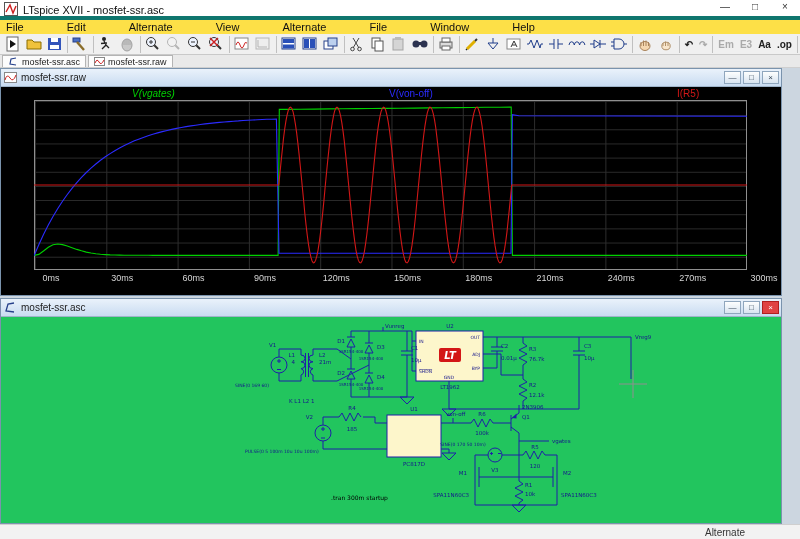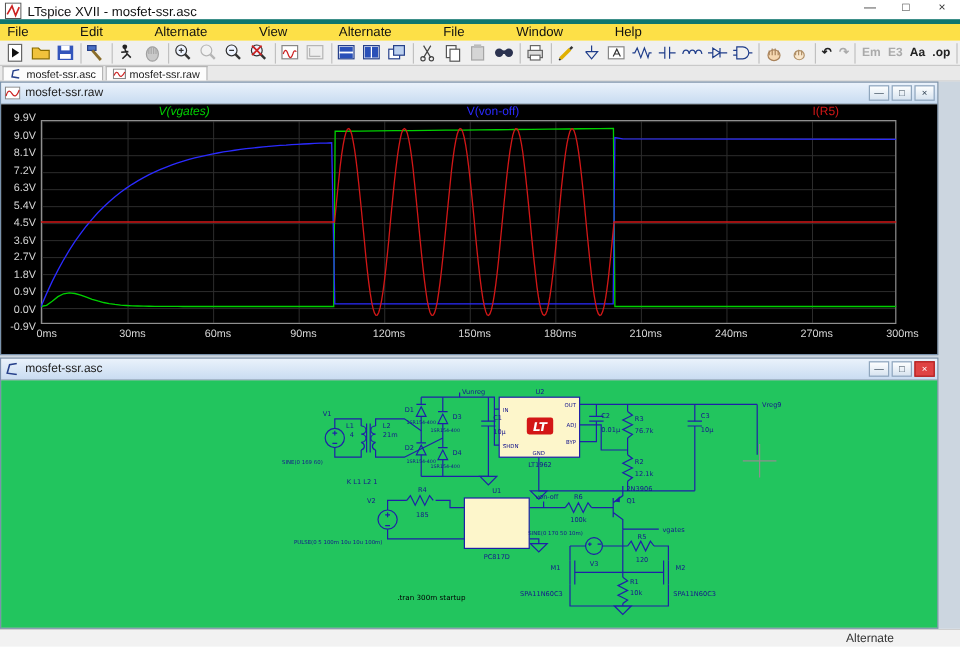--- a/index.html
+++ b/index.html
@@ -42,21 +42,21 @@
     background-image:linear-gradient(to right,#2c2c2c 1px,transparent 1px),
                      linear-gradient(to bottom,#2c2c2c 1px,transparent 1px);
     background-size:71.3px 14.1667px; }
   #trace-svg { position:absolute; left:33px; top:13px; width:713px; height:170px; }
   .tracelabels span { position:absolute; top:1px; font-size:10px; }
   .ytickcol { position:absolute; display:flex; flex-direction:column; justify-content:space-between;
     top:6px; height:184px; font-size:9px; color:#d6d6d6; }
   .ytickcol.left { left:0; width:31px; text-align:right; }
   .ytickcol.left span{ padding-right:2px; }
   .ytickcol.right { left:749px; width:31px; text-align:left; }
-  .xtickrow { position:absolute; left:8px; top:186px; width:773px; display:flex;
+  .xtickrow { position:absolute; left:20px; top:186px; width:773px; display:flex;
     justify-content:space-between; font-size:9px; color:#d6d6d6; }
   .xtickrow span { width:60px; text-align:center; }
   .ascbody { position:relative; width:780px; height:206px; background:#22c55e; overflow:hidden; }
   .statusbar { height:15px; background:#f2f2f2; border-top:1px solid #cfcfcf; display:flex;
     align-items:center; justify-content:flex-end; font-size:10px; color:#333; padding-right:55px;padding-left:16px; }
   svg .wire { stroke:#1f1fa8; stroke-width:1; fill:none; }
   svg text { font-family:"DejaVu Sans", sans-serif; }
 </style>
 </head>
 <body>
@@ -323,36 +323,20 @@
       <span style="color: rgb(0, 208, 0); left: 131px; font-style: italic;">V(vgates)</span>
           <span style="color: rgb(43, 43, 255); left: 388px;">V(von-off)</span>
           <span style="color: rgb(210, 23, 23); left: 640px; padding-left: 36px;">I(R5)</span>
         </div>
       <div class="plotbox"></div>
       <svg id="trace-svg" viewBox="0 0 713 170" preserveAspectRatio="none">
         <path id="t-green" fill="none" stroke-width="1.1" d="M0.0,155.4 L4.8,154.4 L9.5,151.0 L14.3,147.2 L19.0,144.8 L23.8,144.0 L28.5,144.6 L33.3,146.0 L38.0,147.7 L42.8,149.4 L47.5,150.8 L52.3,152.1 L57.0,153.0 L61.8,153.7 L66.5,154.2 L71.3,154.6 L76.1,154.9 L80.8,155.0 L85.6,155.1 L90.3,155.2 L95.1,155.3 L99.8,155.3 L104.6,155.3 L109.3,155.3 L114.1,155.3 L118.8,155.4 L123.6,155.4 L128.3,155.4 L133.1,155.4 L137.8,155.4 L142.6,155.4 L147.4,155.4 L152.1,155.4 L156.9,155.4 L161.6,155.4 L166.4,155.4 L171.1,155.4 L175.9,155.4 L180.6,155.4 L185.4,155.4 L190.1,155.4 L194.9,155.4 L199.6,155.4 L204.4,155.4 L209.1,155.4 L213.9,155.4 L218.7,155.4 L223.4,155.4 L228.2,155.4 L232.9,155.4 L237.7,155.4 L242.4,155.4 L244.1,155.4 L245.3,9.4 L251.9,9.4 L266.2,9.2 L280.4,9.1 L294.7,8.9 L309.0,8.8 L323.2,8.6 L337.5,8.5 L351.7,8.4 L366.0,8.2 L380.3,8.1 L394.5,7.9 L408.8,7.8 L423.0,7.6 L437.3,7.5 L451.6,7.3 L465.8,7.2 L477.2,7.1 L478.4,155.4 L713.0,155.4" stroke="#00d000"></path>
         <path id="t-blue" fill="none" stroke-width="1.1" d="M0.0,155.8 L4.8,144.7 L9.5,134.5 L14.3,125.1 L19.0,116.5 L23.8,108.5 L28.5,101.2 L33.3,94.5 L38.0,88.3 L42.8,82.6 L47.5,77.3 L52.3,72.5 L57.0,68.1 L61.8,64.0 L66.5,60.2 L71.3,56.8 L76.1,53.6 L80.8,50.7 L85.6,48.0 L90.3,45.5 L95.1,43.2 L99.8,41.1 L104.6,39.2 L109.3,37.4 L114.1,35.8 L118.8,34.3 L123.6,32.9 L128.3,31.6 L133.1,30.5 L137.8,29.4 L142.6,28.4 L147.4,27.5 L152.1,26.6 L156.9,25.9 L161.6,25.2 L166.4,24.5 L171.1,23.9 L175.9,23.4 L180.6,22.9 L185.4,22.4 L190.1,22.0 L194.9,21.6 L199.6,21.2 L204.4,20.9 L209.1,20.5 L213.9,20.3 L218.7,20.0 L223.4,19.8 L228.2,19.5 L232.9,19.3 L237.7,19.2 L242.4,19.0 L245.0,153.3 L477.0,153.3 L478.4,14.6 L484.8,15.7 L713.0,16.2" stroke="#2b2bff"></path>
         <path id="t-red" fill="none" stroke-width="1.1" d="M0.0,85.0 L244.3,85.0 L244.8,85.0 L246.0,72.6 L247.2,60.4 L248.4,49.0 L249.5,38.4 L250.7,29.0 L251.9,21.1 L253.1,14.8 L254.3,10.3 L255.5,7.7 L256.7,7.1 L257.9,8.5 L259.1,11.9 L260.2,17.1 L261.4,24.1 L262.6,32.6 L263.8,42.5 L265.0,53.5 L266.2,65.2 L267.4,77.5 L268.6,90.0 L269.8,102.3 L270.9,114.2 L272.1,125.4 L273.3,135.5 L274.5,144.3 L275.7,151.6 L276.9,157.2 L278.1,161.0 L279.3,162.8 L280.4,162.6 L281.6,160.4 L282.8,156.2 L284.0,150.3 L285.2,142.7 L286.4,133.6 L287.6,123.2 L288.8,111.9 L290.0,99.9 L291.1,87.5 L292.3,75.0 L293.5,62.8 L294.7,51.2 L295.9,40.4 L297.1,30.8 L298.3,22.6 L299.5,15.9 L300.6,11.1 L301.8,8.1 L303.0,7.1 L304.2,8.1 L305.4,11.1 L306.6,15.9 L307.8,22.6 L309.0,30.8 L310.2,40.4 L311.3,51.2 L312.5,62.8 L313.7,75.0 L314.9,87.5 L316.1,99.9 L317.3,111.9 L318.5,123.2 L319.7,133.6 L320.9,142.7 L322.0,150.3 L323.2,156.2 L324.4,160.4 L325.6,162.6 L326.8,162.8 L328.0,161.0 L329.2,157.2 L330.4,151.6 L331.5,144.3 L332.7,135.5 L333.9,125.4 L335.1,114.2 L336.3,102.3 L337.5,90.0 L338.7,77.5 L339.9,65.2 L341.1,53.5 L342.2,42.5 L343.4,32.6 L344.6,24.1 L345.8,17.1 L347.0,11.9 L348.2,8.5 L349.4,7.1 L350.6,7.7 L351.7,10.3 L352.9,14.8 L354.1,21.1 L355.3,29.0 L356.5,38.4 L357.7,49.0 L358.9,60.4 L360.1,72.6 L361.3,85.0 L362.4,97.4 L363.6,109.6 L364.8,121.0 L366.0,131.6 L367.2,141.0 L368.4,148.9 L369.6,155.2 L370.8,159.7 L371.9,162.3 L373.1,162.9 L374.3,161.5 L375.5,158.1 L376.7,152.9 L377.9,145.9 L379.1,137.4 L380.3,127.5 L381.5,116.5 L382.6,104.8 L383.8,92.5 L385.0,80.0 L386.2,67.7 L387.4,55.8 L388.6,44.6 L389.8,34.5 L391.0,25.7 L392.2,18.4 L393.3,12.8 L394.5,9.0 L395.7,7.2 L396.9,7.4 L398.1,9.6 L399.3,13.8 L400.5,19.7 L401.7,27.3 L402.8,36.4 L404.0,46.8 L405.2,58.1 L406.4,70.1 L407.6,82.5 L408.8,95.0 L410.0,107.2 L411.2,118.8 L412.4,129.6 L413.5,139.2 L414.7,147.4 L415.9,154.1 L417.1,158.9 L418.3,161.9 L419.5,162.9 L420.7,161.9 L421.9,158.9 L423.0,154.1 L424.2,147.4 L425.4,139.2 L426.6,129.6 L427.8,118.8 L429.0,107.2 L430.2,95.0 L431.4,82.5 L432.6,70.1 L433.7,58.1 L434.9,46.8 L436.1,36.4 L437.3,27.3 L438.5,19.7 L439.7,13.8 L440.9,9.6 L442.1,7.4 L443.2,7.2 L444.4,9.0 L445.6,12.8 L446.8,18.4 L448.0,25.7 L449.2,34.5 L450.4,44.6 L451.6,55.8 L452.8,67.7 L453.9,80.0 L455.1,92.5 L456.3,104.8 L457.5,116.5 L458.7,127.5 L459.9,137.4 L461.1,145.9 L462.3,152.9 L463.4,158.1 L464.6,161.5 L465.8,162.9 L467.0,162.3 L468.2,159.7 L469.4,155.2 L470.6,148.9 L471.8,141.0 L473.0,131.6 L474.1,121.0 L475.3,109.6 L476.5,97.4 L477.7,85.0 L477.9,85.0 L713.0,85.0" stroke="#d21717"></path>
       </svg>
-      <div class="ytickcol left">
-
-      <span>9.9V</span>
-          <span>9.0V</span>
-          <span>8.1V</span>
-          <span>7.2V</span>
-          <span>6.3V</span>
-          <span>5.4V</span>
-          <span>4.5V</span>
-          <span>3.6V</span>
-          <span>2.7V</span>
-          <span>1.8V</span>
-          <span>0.9V</span>
-          <span>0.0V</span>
-          <span>-0.9V</span>
-        </div>
       <div class="xtickrow">
 
       <span>0ms</span>
           <span>30ms</span>
           <span>60ms</span>
           <span>90ms</span>
           <span>120ms</span>
           <span>150ms</span>
           <span>180ms</span>
           <span>210ms</span>

